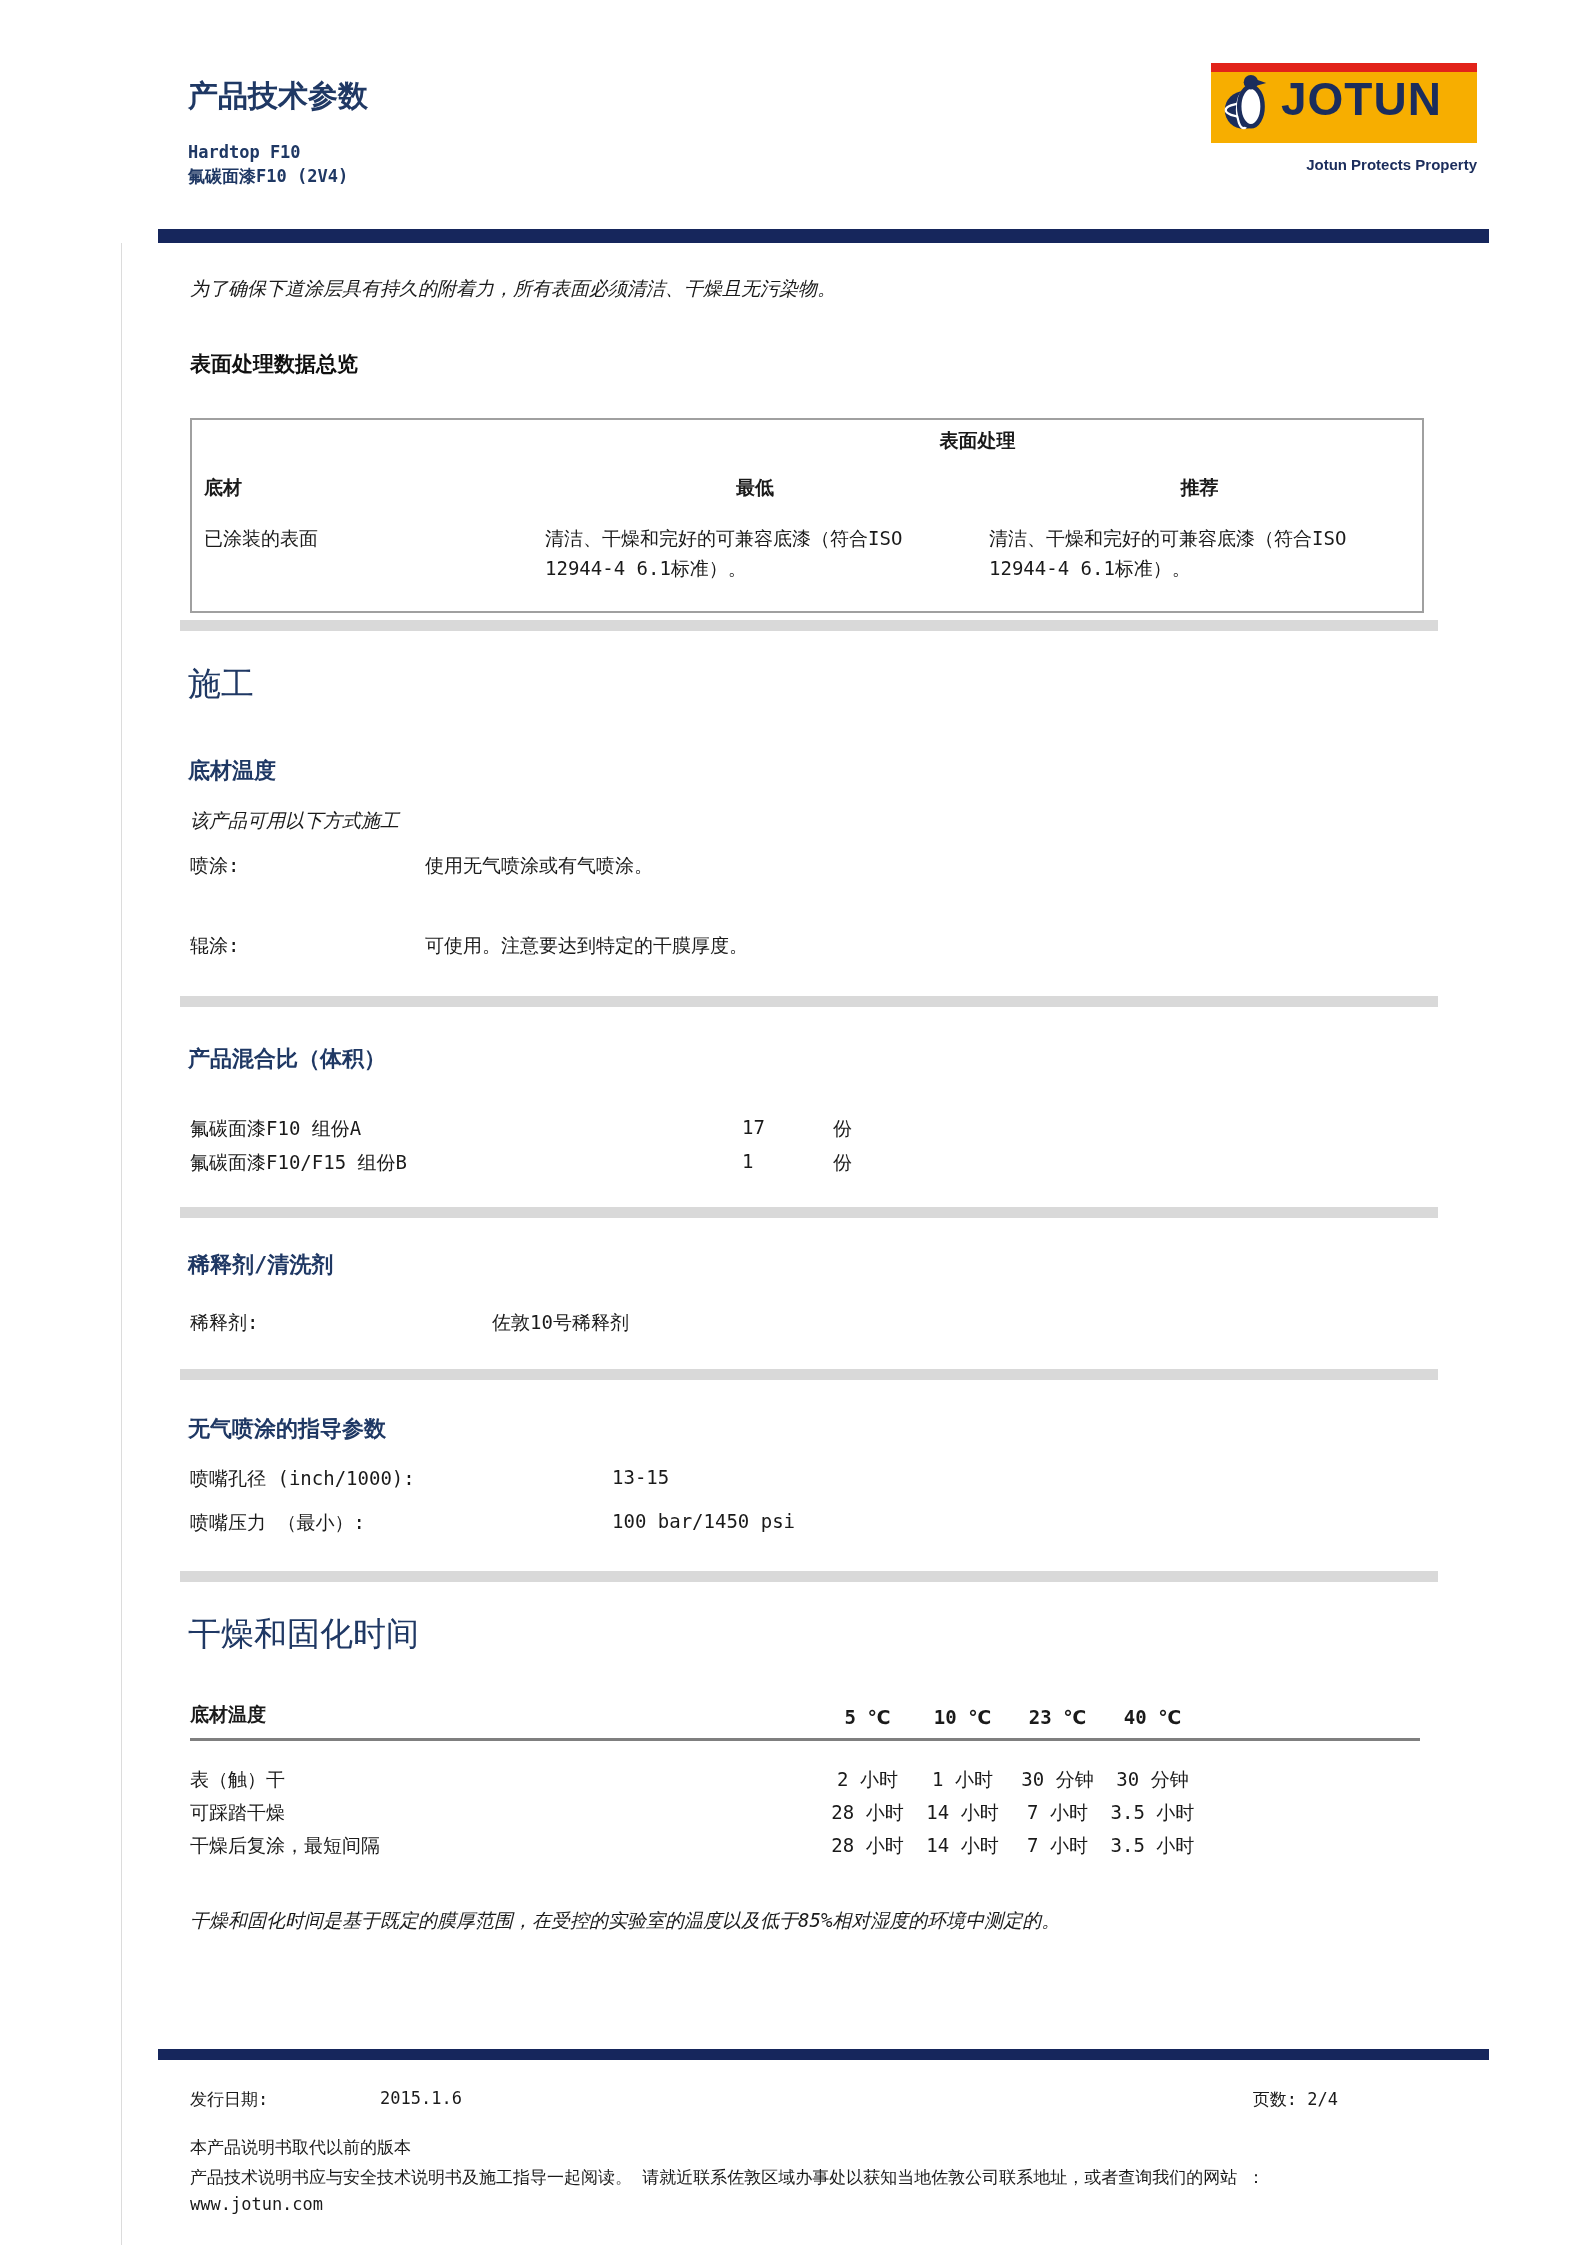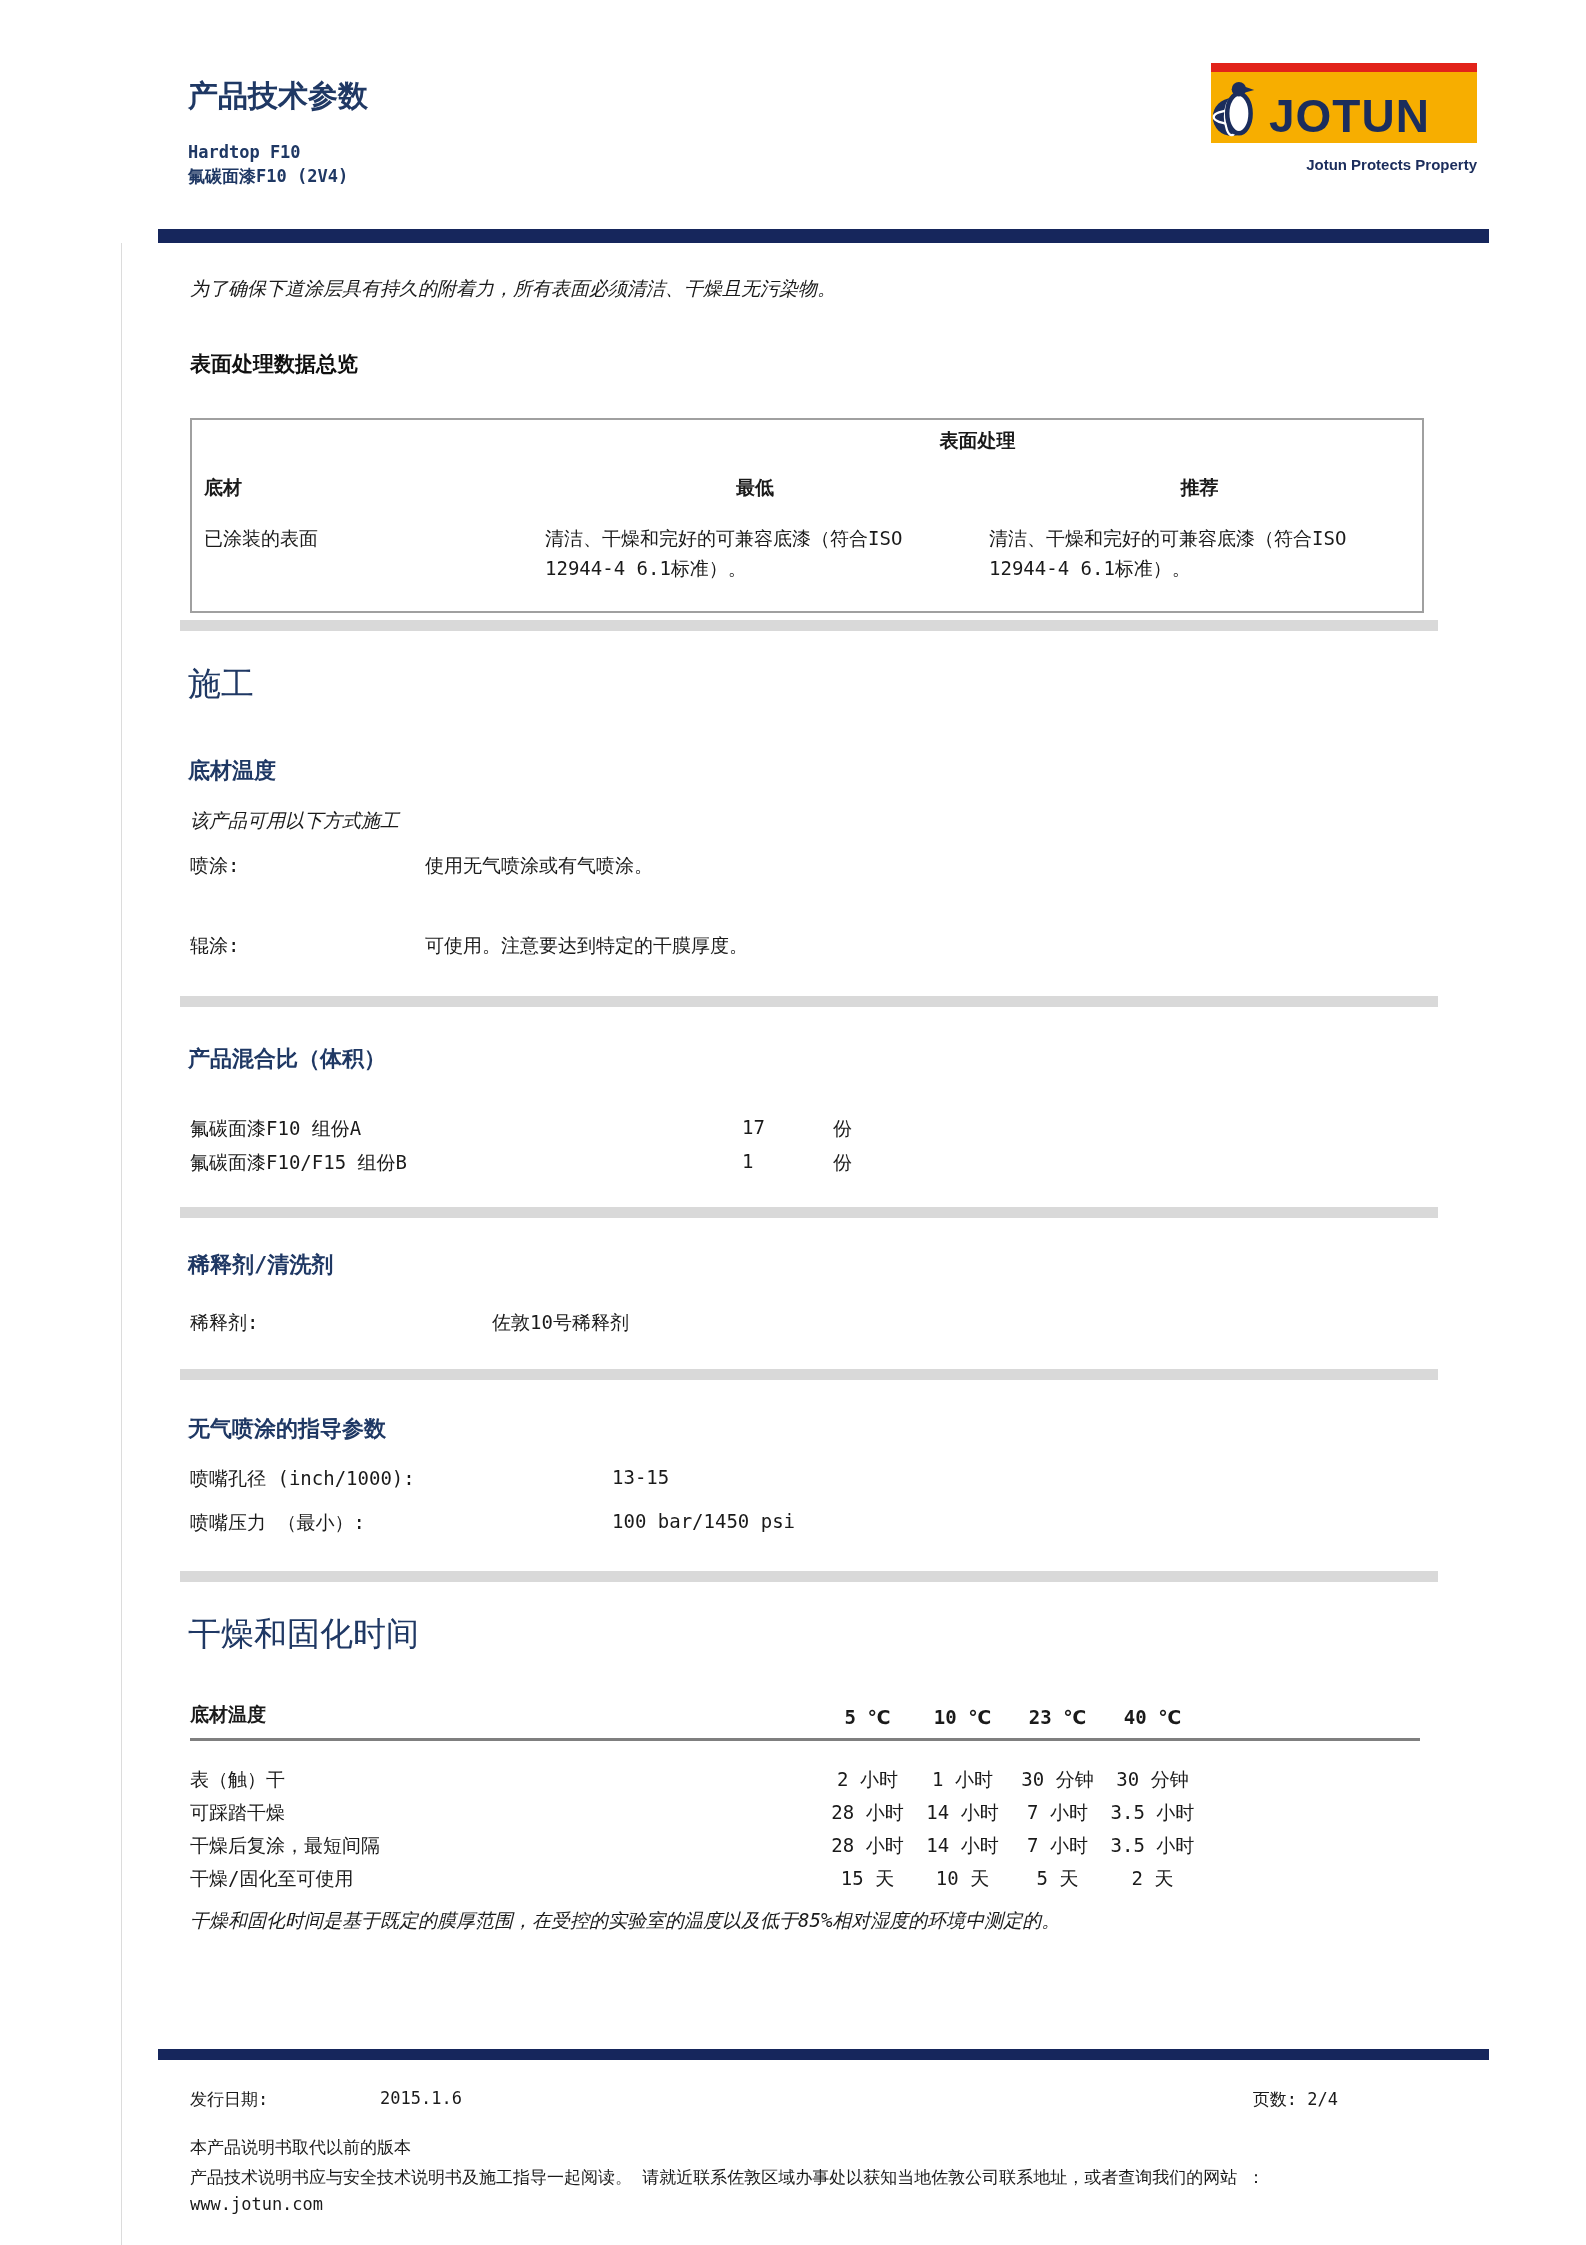--- a/index.html
+++ b/index.html
@@ -7,21 +7,21 @@
     position:relative;width:1586px;height:2245px;background:#ffffff;
     font-family:"DejaVu Sans Mono","Liberation Mono","DejaVu Sans",sans-serif;
     color:#1a1a1a;overflow:hidden;
   }
   .abs{position:absolute;}
   
   .doc-title{left:188px;top:76px;font-size:30px;font-weight:bold;color:#1f3864;}
   .product-lines{left:188px;top:140px;font-size:17px;font-weight:bold;color:#1f3864;line-height:24px;}
   .logo{left:1211px;top:63px;width:266px;}
   .logo-red{height:9px;background:#e2231a;}
-  .logo-gold{height:71px;background:#f7ae00;display:flex;align-items:flex-end;box-sizing:border-box;}
+  .logo-gold{height:71px;background:#f7ae00;display:flex;align-items:flex-start;padding-left:12px;box-sizing:border-box;}
   .logo-brand{font-family:"Liberation Sans","DejaVu Sans",sans-serif;font-weight:bold;font-size:46px;color:#1b2d5c;letter-spacing:1px;margin-left:4px;}
   .logo-tagline{margin-top:13px;text-align:right;font-family:"Liberation Sans","DejaVu Sans",sans-serif;font-weight:bold;font-size:15px;color:#1b2d5c;}
   .navy-bar{left:158px;width:1331px;background:#16265c;}
   .gray-bar{left:180px;width:1258px;height:11px;background:#d9d9d9;}
   .edge-line{left:121px;top:243px;width:1px;height:2002px;background:#dcdcdc;}
   
   .body-text{font-size:19px;color:#1a1a1a;font-style:italic;}
   .black-heading{font-size:21px;font-weight:bold;color:#111111;}
   .big-heading{font-size:33px;font-weight:normal;color:#1f3864;}
   .sub-heading{font-size:22px;font-weight:bold;color:#1f3864;}
@@ -203,28 +203,20 @@
         <td></td>
       </tr>
       <tr>
         <td class="row-label">干燥后复涂，最短间隔</td>
         <td>28 小时</td>
         <td>14 小时</td>
         <td>7 小时</td>
         <td>3.5 小时</td>
         <td></td>
       </tr>
-      <tr>
-        <td class="row-label">干燥/固化至可使用</td>
-        <td>15 天</td>
-        <td>10 天</td>
-        <td>5 天</td>
-        <td>2 天</td>
-        <td></td>
-      </tr>
     </tbody>
   </table>
 
   <div class="abs body-text" style="left:190px;top:1908px;width:1240px;">干燥和固化时间是基于既定的膜厚范围，在受控的实验室的温度以及低于85%相对湿度的环境中测定的。</div>
 
   <div class="abs navy-bar" style="top:2049px;height:11px;"></div>
 
   <div class="abs footer-text" style="left:190px;top:2088px;">发行日期:</div>
   <div class="abs footer-text" style="left:380px;top:2088px;">2015.1.6</div>
   <div class="abs footer-text" style="right:248px;top:2088px;">页数: 2/4</div>

